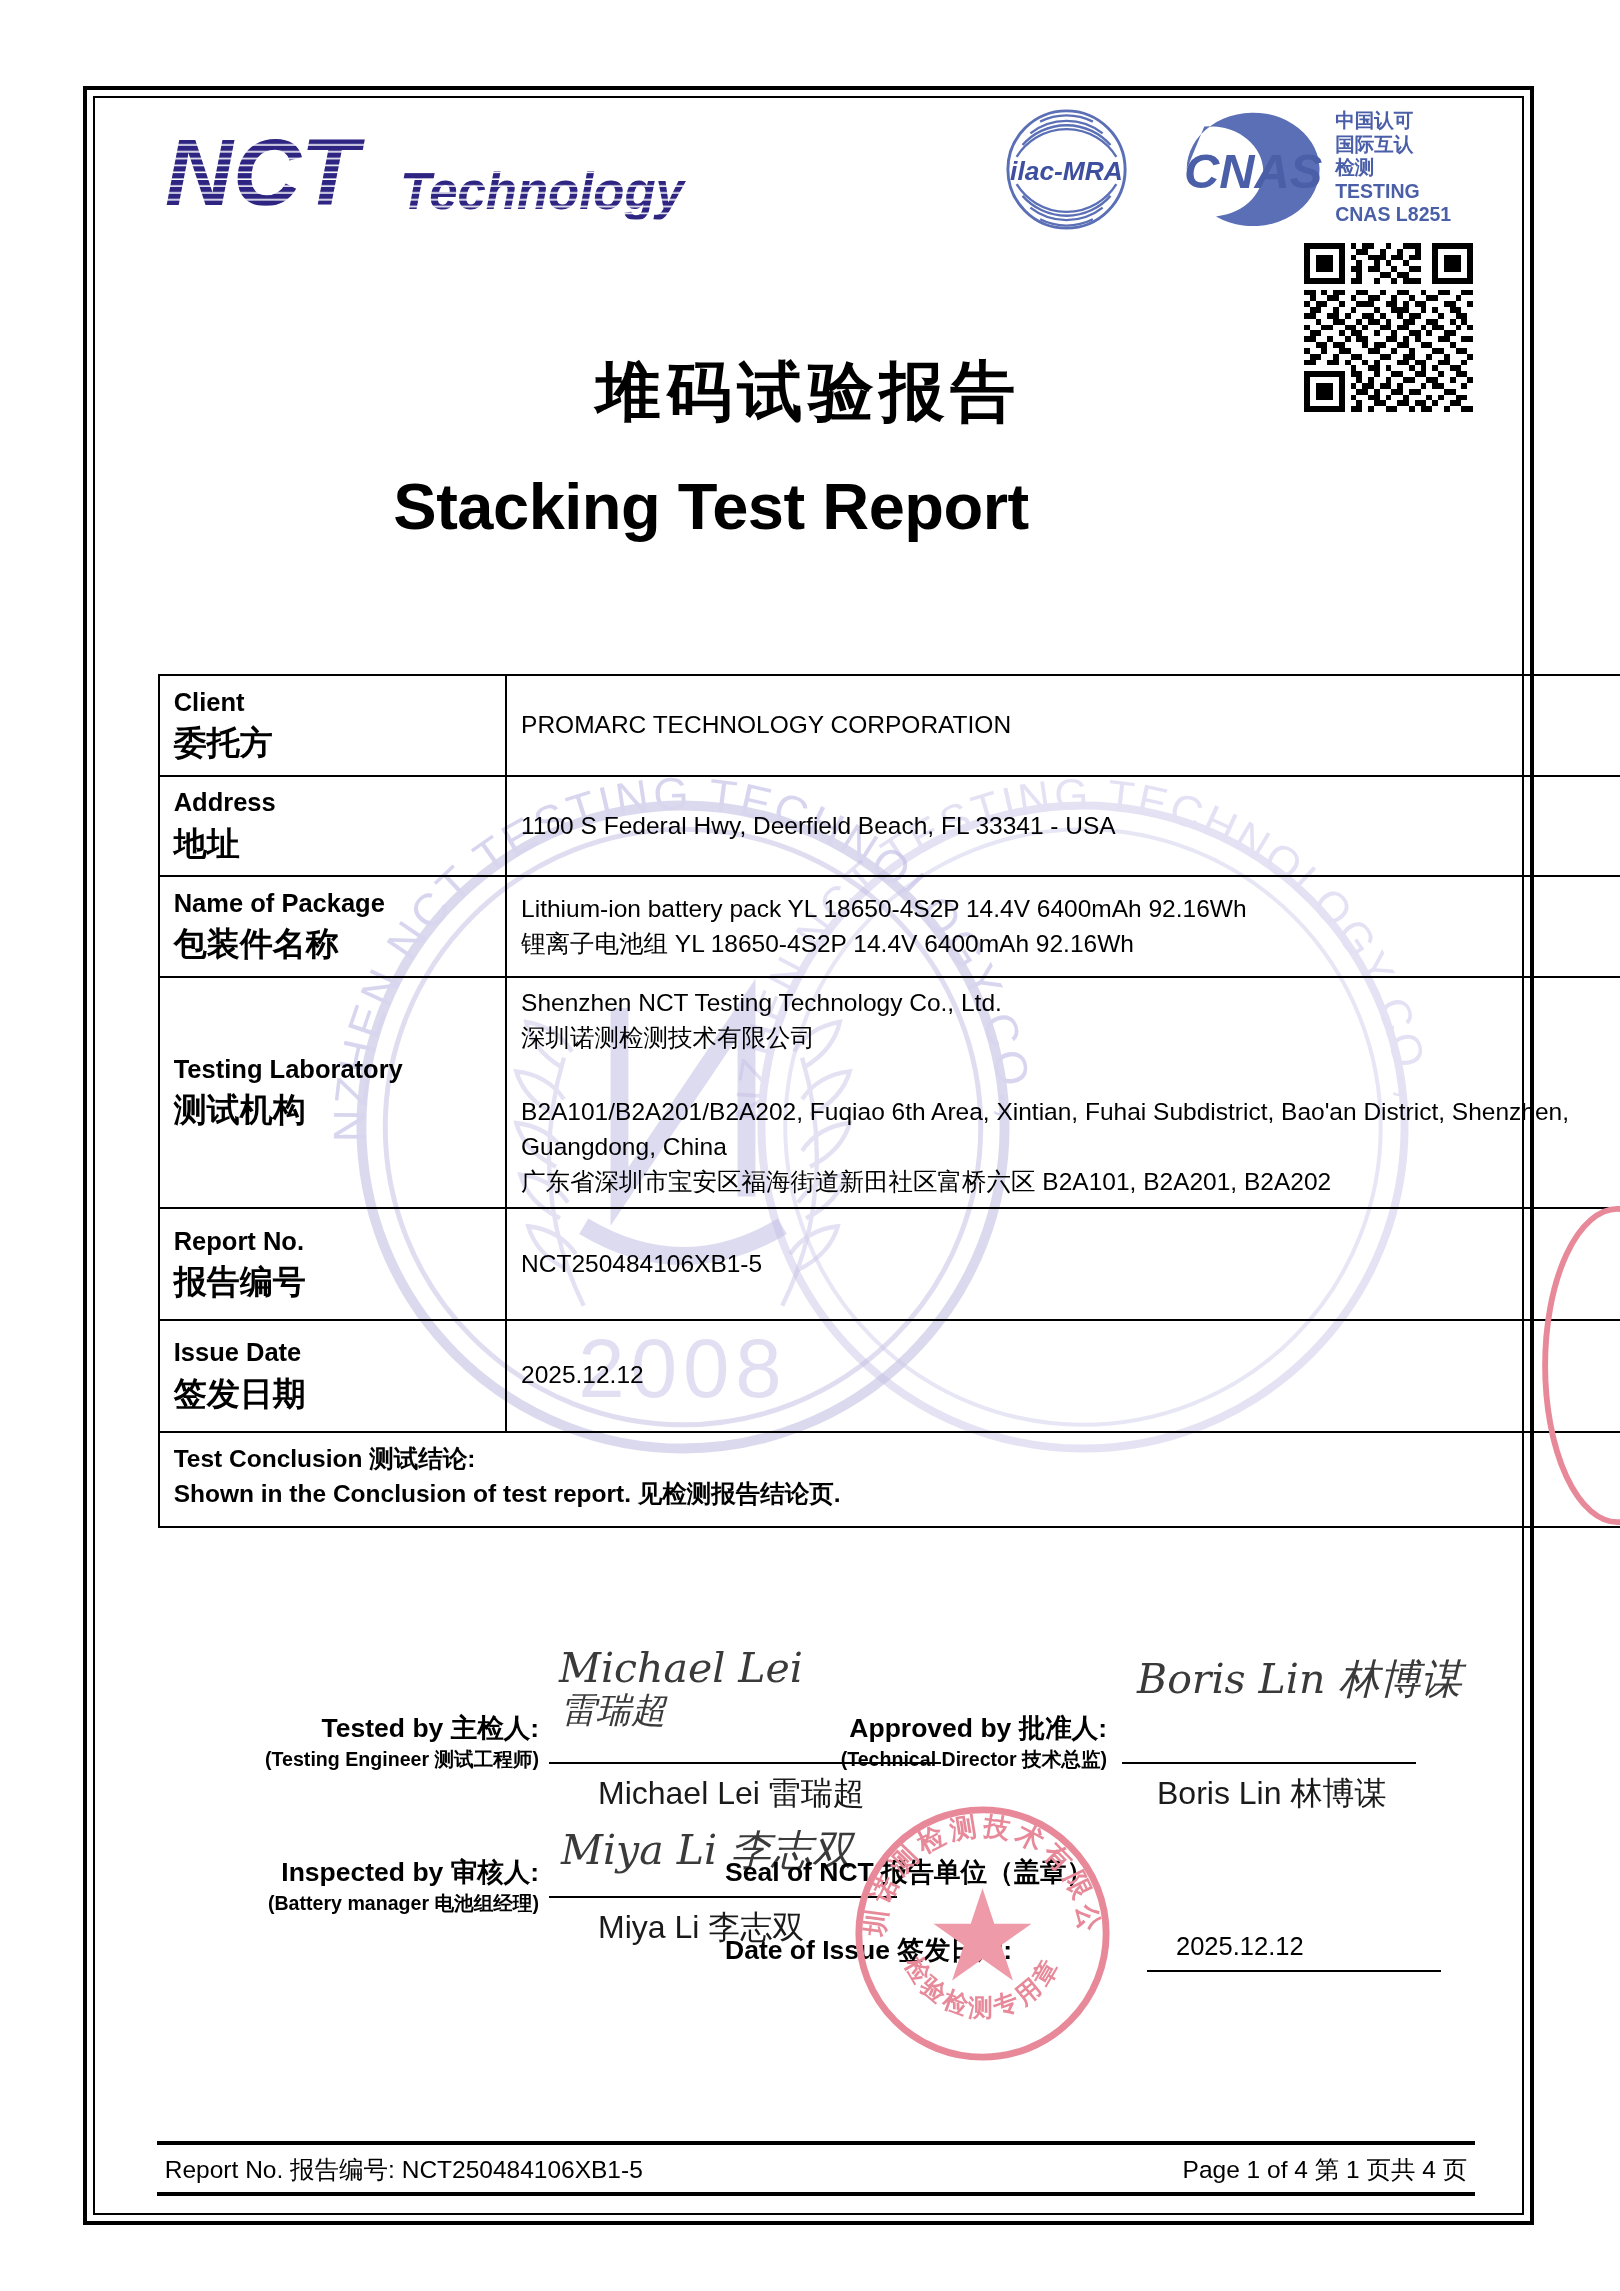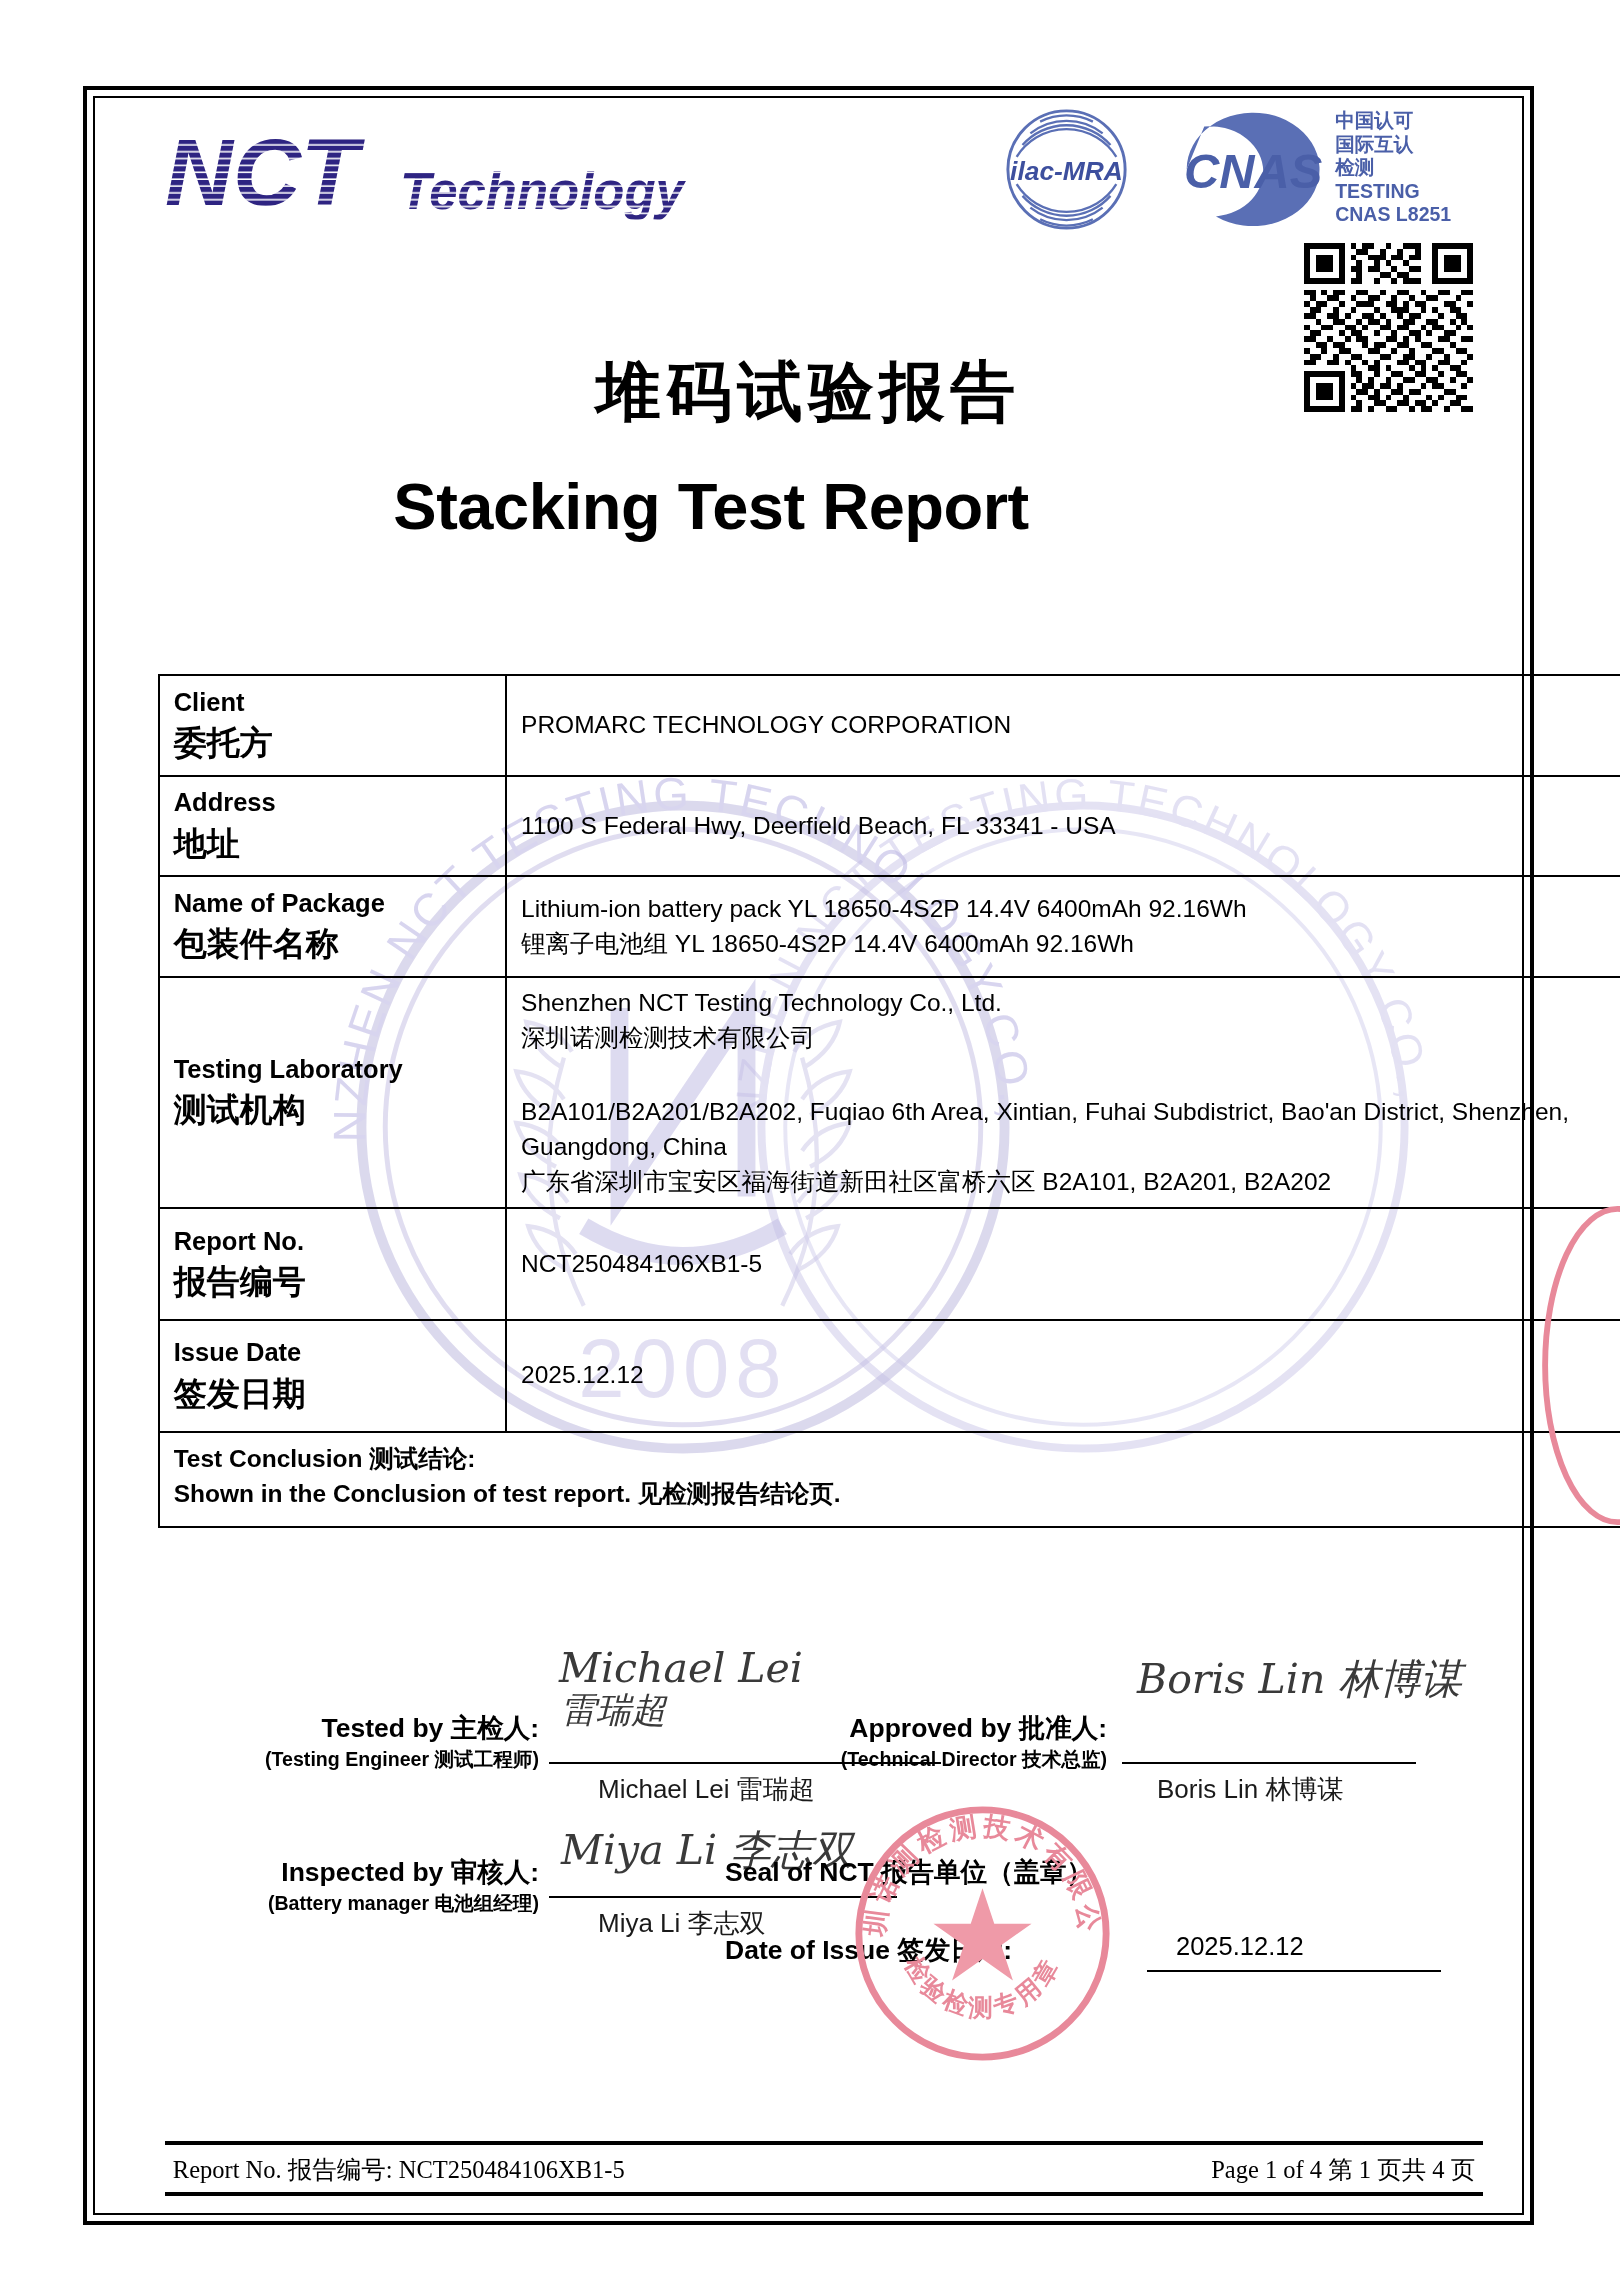--- a/index.html
+++ b/index.html
@@ -161,21 +161,21 @@
   .sig-hand {
     position: absolute;
     font-family: "DejaVu Serif", serif;
     font-style: italic;
     font-size: 41px;
     color: #3a3a3a;
     white-space: nowrap;
   }
   .sig-name {
     position: absolute;
-    font-size: 26px;
+    font-size: 32px;
     color: #1a1a1a;
     white-space: nowrap;
   }
   .seal-label {
     position: absolute;
     font-weight: 700;
     font-size: 26.5px;
     white-space: nowrap;
   }
   .issue-label {
@@ -203,27 +203,26 @@
     left: 1541px; top: 1204px;
     width: 157px; height: 323px;
     z-index: 7;
     pointer-events: none;
     overflow: hidden;
   }
 
   
   .footer {
     position: absolute;
-    left: 165px; top: 2141px;
+    left: 157px; top: 2141px;
     width: 1318px;
     z-index: 4;
     border-top: 4.9px solid #000;
     border-bottom: 4.9px solid #000;
     padding: 5.9px 0 5.9px 0;
-    font-family: Liberation Serif, serif;
   }
   .footer-row1 {
     display: flex; justify-content: space-between; align-items: baseline;
     font-size: 24.5px; padding: 2px 7.8px 0 7.8px;
   }
   .footer-row2 {
     display: flex; justify-content: space-between; align-items: baseline;
     font-size: 24.5px; padding: 3.9px 45px 2px 145px;
   }
   .f-nowrap { white-space: nowrap; }

